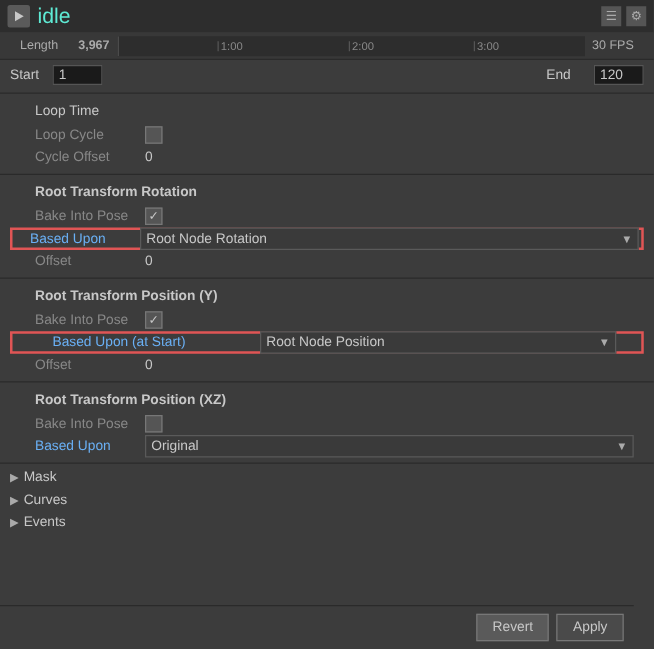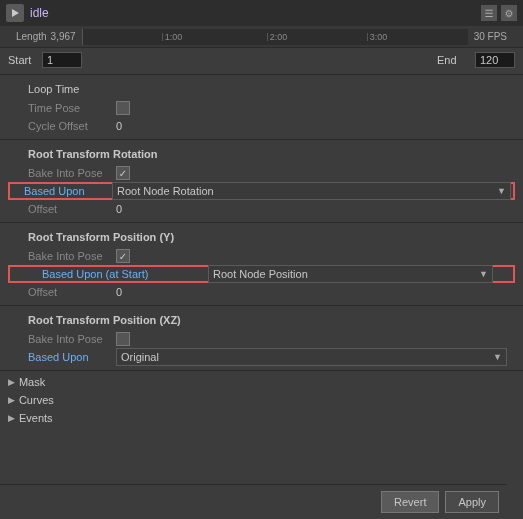--- a/index.html
+++ b/index.html
@@ -22,22 +22,22 @@
     }
     .title-bar-icon {
       width: 18px;
       height: 18px;
       background: #5a5a5a;
       border-radius: 2px;
       display: flex; align-items: center; justify-content: center;
     }
     .title-text {
       flex: 1;
-      color: #c4b5fd;
-      font-size: 12px;
+      color: #5eead4;
+      font-size: 17px;
     }
     .title-actions {
       display: flex; gap: 4px;
     }
     .title-btn {
       width: 16px; height: 16px;
       background: #555;
       border: none; cursor: pointer;
       display: flex; align-items: center; justify-content: center;
       color: #aaa; font-size: 10px;
@@ -216,21 +216,21 @@
   </div>
   <span class="title-text">idle</span>
   <div class="title-actions">
     <button class="title-btn">☰</button>
     <button class="title-btn">⚙</button>
   </div>
 </div>
 
 <div class="timeline-bar">
   <span>Length</span>
-  <span style="margin-left:4px;">3,967</span>
+  <span style="margin-left:16px;font-weight:bold;">3,967</span>
   <div class="timeline-ruler">
     <div class="ruler-line" style="left:0px;"></div>
     <div class="ruler-tick" style="left:80px;">
       <span class="ruler-line" style="position:static;width:1px;height:8px;background:#555;display:inline-block;margin-right:2px;"></span>
       <span>1:00</span>
     </div>
     <div class="ruler-tick" style="left:185px;">
       <span class="ruler-line" style="position:static;width:1px;height:8px;background:#555;display:inline-block;margin-right:2px;"></span>
       <span>2:00</span>
     </div>
@@ -250,21 +250,21 @@
   <input class="input-field" type="text" value="120" style="margin-left: 4px;">
 </div>
 
 <div class="divider"></div>
 
 <div class="section-content">
   <div class="row">
     <span class="row-label">Loop Time</span>
   </div>
   <div class="sub-row">
-    <span class="sub-label">Time Pose</span>
+    <span class="sub-label">Loop Cycle</span>
     <div class="checkbox-icon">
     </div>
   </div>
   <div class="sub-row">
     <span class="sub-label">Cycle Offset</span>
     <span>0</span>
   </div>
 </div>
 
 <div class="divider"></div>

